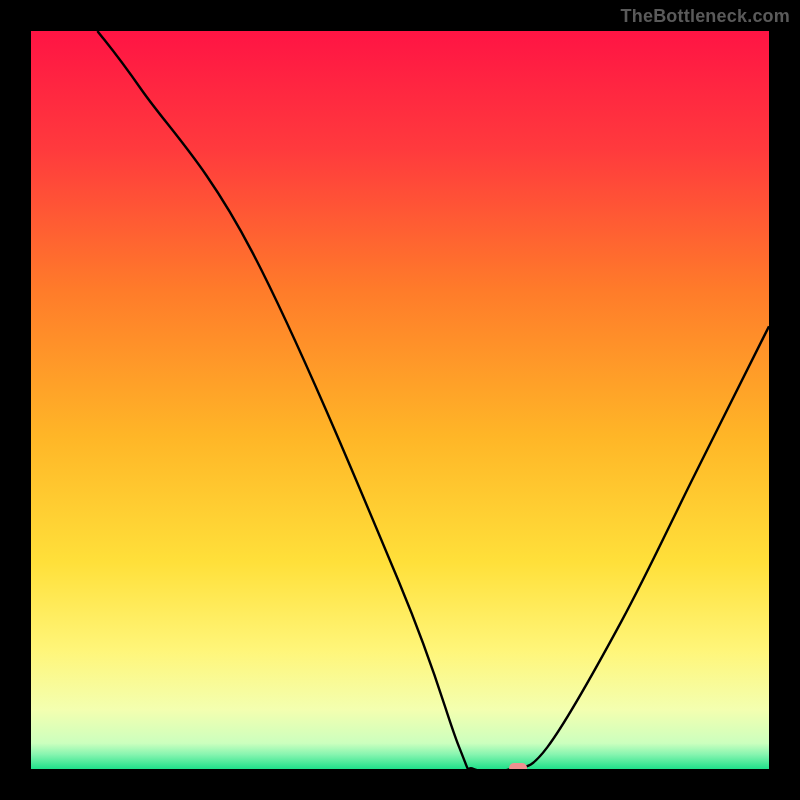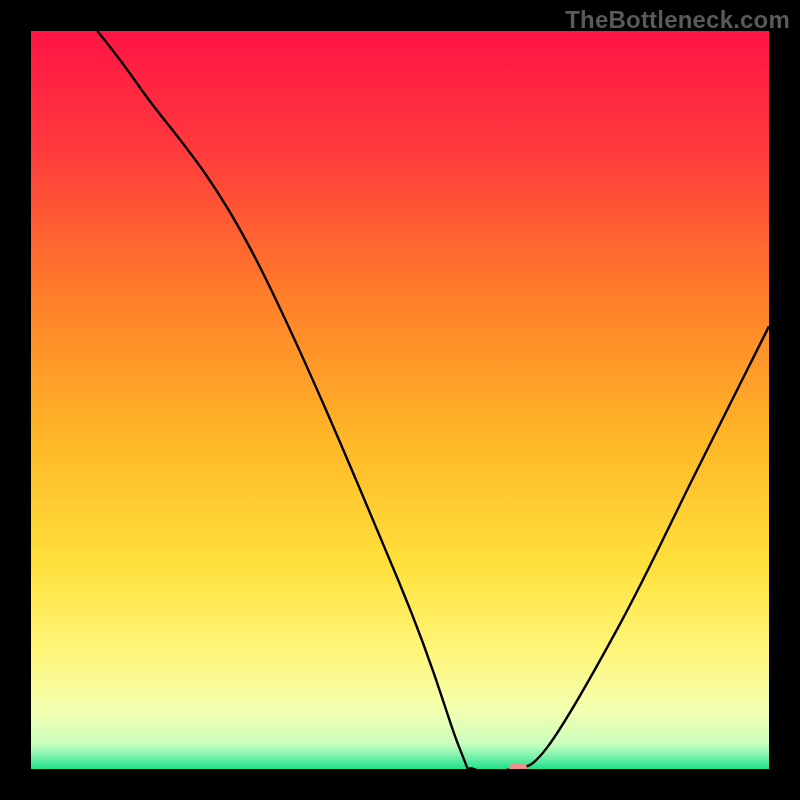--- a/index.html
+++ b/index.html
@@ -17,21 +17,21 @@
     top: 0;
     width: 800px;
     height: 800px;
     background: #000;
   }
   .watermark {
     position: absolute;
     top: 6px;
     right: 10px;
     color: #5a5a5a;
-    font-size: 24px;
+    font-size: 18px;
     font-weight: 600;
     letter-spacing: 0.2px;
     pointer-events: none;
     user-select: none;
     text-align: right;
   }
   .plot-wrap {
     position: absolute;
     left: 31px;
     top: 31px;

